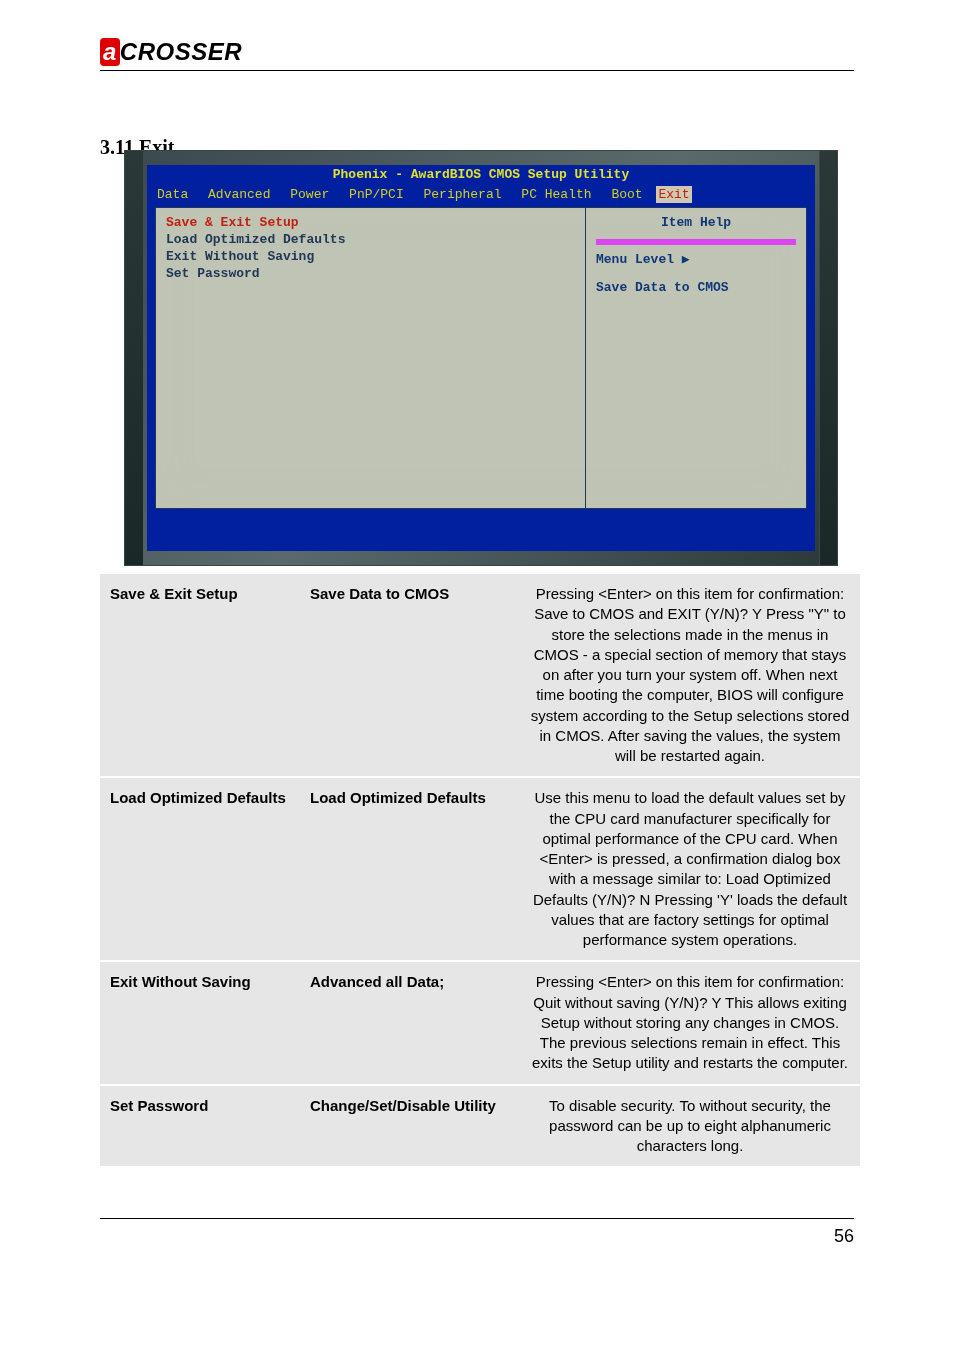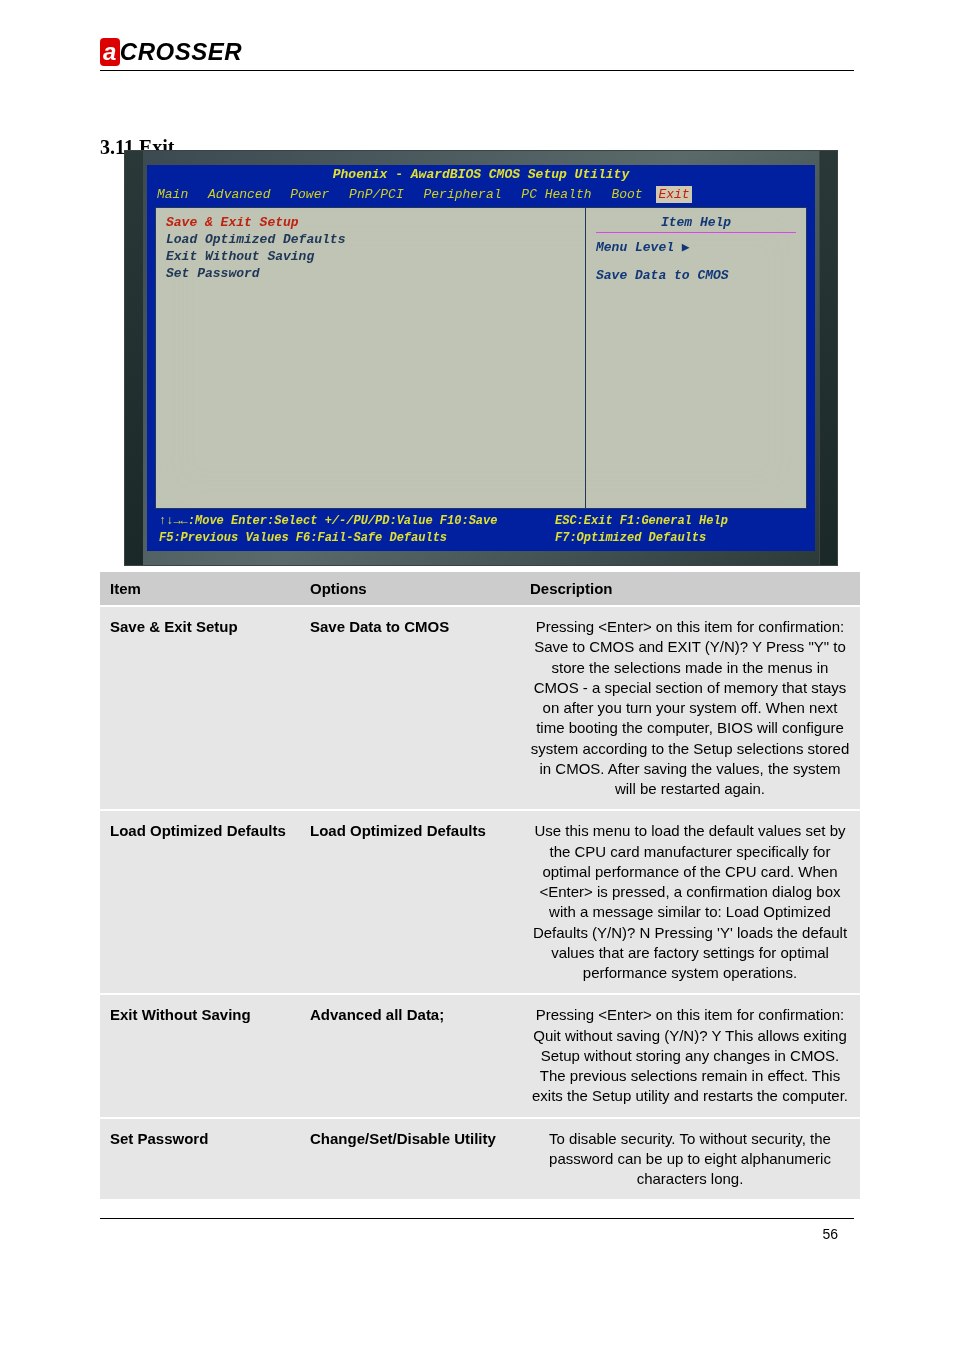--- a/index.html
+++ b/index.html
@@ -68,21 +68,20 @@
     position: absolute;
     top: 14px;
     left: 22px;
     right: 22px;
     bottom: 14px;
     background: #0020a0;
     font-family: "Courier New", monospace;
     color: #d8d8d8;
     font-size: 13px;
     overflow: hidden;
-    font-style: italic;
   }
   .bios-top-band {
     height: 20px;
     background: #0020a0;
     text-align: center;
     color: #e0e030;
     line-height: 20px;
     font-weight: bold;
     font-size: 13px;
     white-space: nowrap;
@@ -127,21 +126,21 @@
     width: 1px;
     background: #203858;
   }
   .bios-right {
     width: 220px;
     padding: 6px 10px;
     color: #103878;
     font-weight: bold;
     line-height: 18px;
   }
-  .bios-right .ih { text-align: center; padding-bottom: 0; border-bottom: 1px solid #d946ef; margin-bottom: 6px; }
+  .bios-right .ih { text-align: center; padding-bottom: 7px; border-bottom: 6px solid #d946ef; margin-bottom: 6px; }
   .bios-footer {
     position: absolute;
     left: 8px;
     right: 8px;
     bottom: 2px;
     height: 38px;
     color: #e0e030;
     font-weight: bold;
     font-size: 12px;
     line-height: 17px;
@@ -182,23 +181,23 @@
   .page-footer-rule {
     position: absolute;
     left: 100px;
     right: 100px;
     top: 1218px;
     border: none;
     border-top: 1px solid #000;
   }
   .page-number {
     position: absolute;
-    right: 116px;
+    right: 100px;
     top: 1226px;
-    font-size: 14px;
+    font-size: 18px;
     text-align: center;
   }
 </style>
 </head>
 <body>
 
 <div class="page-header">
   <div class="logo">
     <span class="logo-a">a</span><span>CROSSER</span>
   </div>
@@ -206,21 +205,21 @@
 </div>
 
 <div class="section-title">3.11 Exit</div>
 
 <div class="bios-photo">
   <div class="bios-edge-left"></div>
   <div class="bios-edge-right"></div>
   <div class="bios-screen">
     <div class="bios-top-band">Phoenix - AwardBIOS CMOS Setup Utility</div>
     <div class="bios-menu-bar">
-      <span class="bios-menu-item">Main</span>
+      <span class="bios-menu-item">Data</span>
       <span class="bios-menu-item">Advanced</span>
       <span class="bios-menu-item">Power</span>
       <span class="bios-menu-item">PnP/PCI</span>
       <span class="bios-menu-item">Peripheral</span>
       <span class="bios-menu-item">PC Health</span>
       <span class="bios-menu-item">Boot</span>
       <span class="bios-menu-item active">Exit</span>
     </div>
     <div class="bios-body">
       <div class="bios-left">
@@ -230,40 +229,25 @@
         <div>Set Password</div>
       </div>
       <div class="bios-divider"></div>
       <div class="bios-right">
         <div class="ih">Item Help</div>
         <div>Menu Level   ▶</div>
         <div style="height:10px"></div>
         <div>Save Data to CMOS</div>
       </div>
     </div>
-    <div class="bios-footer">
-      <div class="row">
-        <span>↑↓→←:Move  Enter:Select  +/-/PU/PD:Value  F10:Save</span>
-        <span>ESC:Exit  F1:General Help</span>
-      </div>
-      <div class="row">
-        <span>F5:Previous Values    F6:Fail-Safe Defaults</span>
-        <span>F7:Optimized Defaults</span>
-      </div>
-    </div>
   </div>
 </div>
 
 <table class="settings-table">
   <tbody>
-      <tr>
-    <th>Item</th>
-    <th>Options</th>
-    <th>Description</th>
-  </tr>
   <tr class="body-row">
     <td class="col-item">Save &amp; Exit Setup</td>
     <td class="col-opt">Save Data to CMOS</td>
     <td class="col-desc">Pressing &lt;Enter&gt; on this item for confirmation: Save to CMOS and EXIT (Y/N)? Y Press "Y" to store the selections made in the menus in CMOS - a special section of memory that stays on after you turn your system off. When next time booting the computer, BIOS will configure system according to the Setup selections stored in CMOS. After saving the values, the system will be restarted again.</td>
   </tr>
   <tr class="body-row">
     <td class="col-item">Load Optimized Defaults</td>
     <td class="col-opt">Load Optimized Defaults</td>
     <td class="col-desc">Use this menu to load the default values set by the CPU card manufacturer specifically for optimal performance of the CPU card. When &lt;Enter&gt; is pressed, a confirmation dialog box with a message similar to: Load Optimized Defaults (Y/N)? N Pressing 'Y' loads the default values that are factory settings for optimal performance system operations.</td>
   </tr>

